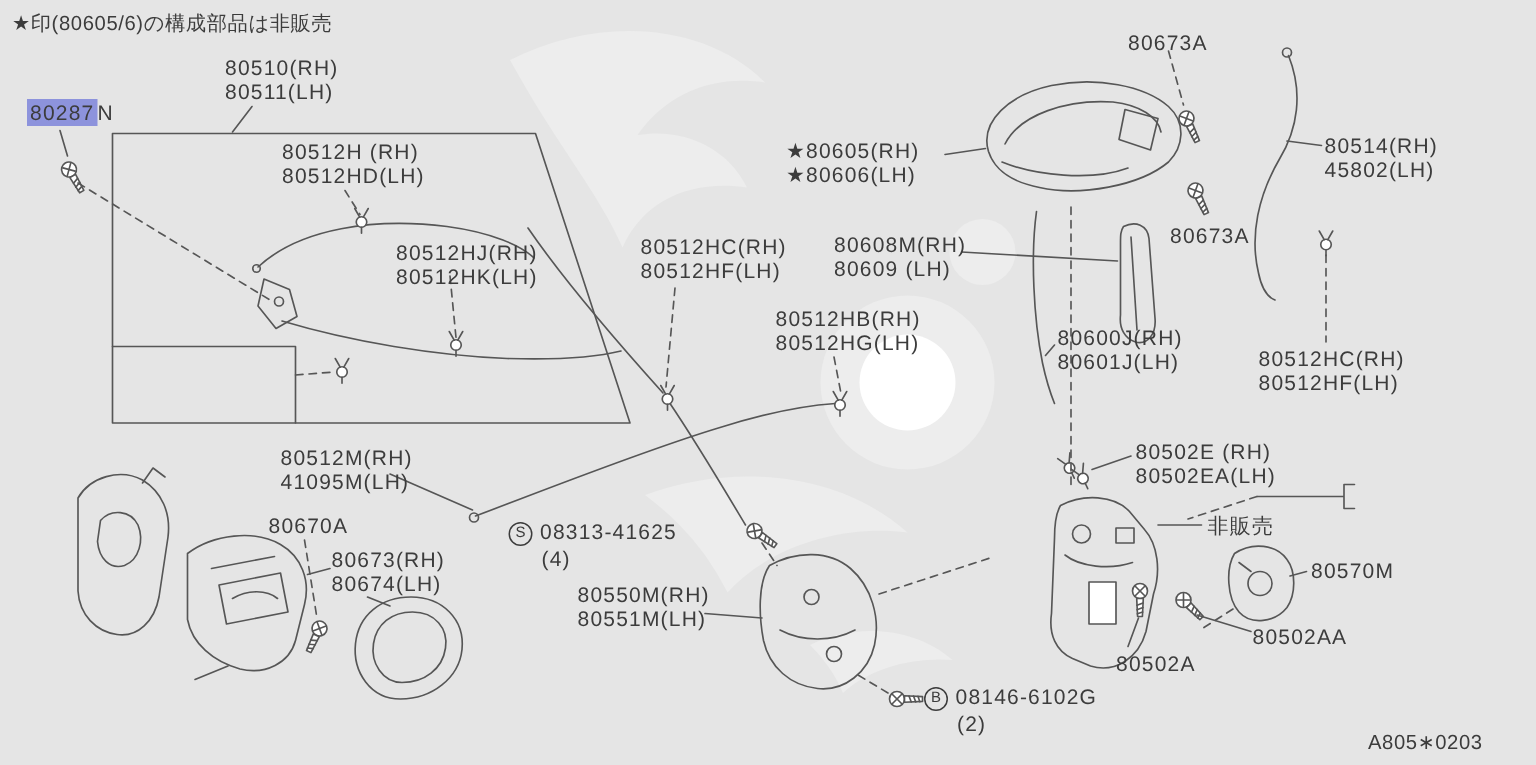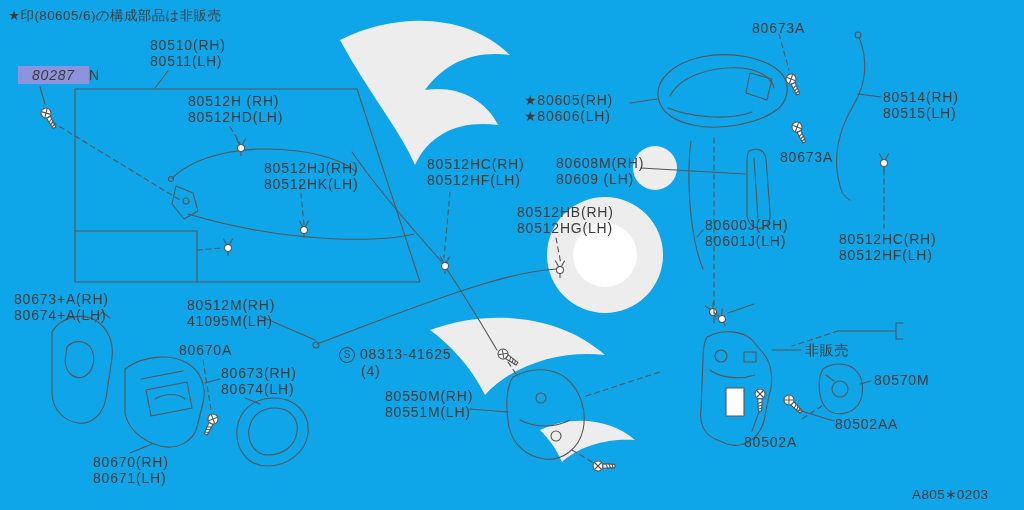--- a/index.html
+++ b/index.html
@@ -1,28 +1,28 @@
 <!DOCTYPE html>
 <html style="--selection: #8d93dc; --line: #565656; --text: #3c3c3c; --watermark: #ededed;"><head>
 <meta charset="utf-8">
 <style>
   html,body{margin:0;padding:0;background:#fff;}
-  #stage{position:relative;width:1024px;height:510px;background:#0ea5e9;overflow:hidden;
+  #stage{position:relative;width:1024px;height:510px;background:#e5e5e5;overflow:hidden;
          font-family:"Liberation Sans","DejaVu Sans",sans-serif;color:var(--text,#3c3c3c);}
   #art{position:absolute;left:0;top:0;}
   .wm{fill:var(--watermark,#ededed);stroke:none;}
   .art{stroke:var(--line,#565656);fill:none;stroke-width:1.1;stroke-linecap:round;stroke-linejoin:round;}
   .dash{stroke-dasharray:5 4;}
   .lbl{position:absolute;font-size:14px;line-height:16px;letter-spacing:0.8px;white-space:nowrap;}
   .lbl .ln{display:block;}
   .qty{margin-left:22px;}
   .circ{display:inline-block;width:14px;height:14px;line-height:14px;text-align:center;
         border:1px solid currentColor;border-radius:50%;font-size:10px;letter-spacing:0;
         margin-right:5px;vertical-align:1px;}
-  .hl{background:var(--selection,#8d93dc);padding:1px 14px;font-style:italic;}
+  .hl{background:var(--selection,#8d93dc);padding:1px 2px;}
   .note,.code{font-size:13.5px;letter-spacing:0.4px;}
 </style>
 </head>
 <body>
 
 <div id="stage">
 
   <svg id="art" width="1024" height="510" viewBox="0 0 1024 510">
     <defs>
       <g id="screw">
@@ -230,55 +230,55 @@
   <div class="lbl" style="left:752px;top:20px">
     <span class="ln">80673A</span>
   </div>
 
   <div class="lbl" style="left:780px;top:149px">
     <span class="ln">80673A</span>
   </div>
 
   <div class="lbl" style="left:883px;top:89px">
     <span class="ln">80514(RH)</span>
-    <span class="ln">80515(LH)</span>
+    <span class="ln">45802(LH)</span>
   </div>
 
   <div class="lbl" style="left:705px;top:217px">
     <span class="ln">80600J(RH)</span>
     <span class="ln">80601J(LH)</span>
   </div>
 
   <div class="lbl" style="left:839px;top:231px">
     <span class="ln">80512HC(RH)</span>
     <span class="ln">80512HF(LH)</span>
   </div>
 
+  <div class="lbl" style="left:757px;top:293px">
+    <span class="ln">80502E (RH)</span>
+    <span class="ln">80502EA(LH)</span>
+  </div>
 
 
   <div class="lbl" style="left:805px;top:342px">
     <span class="ln">非販売</span>
   </div>
 
   <div class="lbl" style="left:874px;top:372px">
     <span class="ln">80570M</span>
   </div>
 
   <div class="lbl" style="left:835px;top:416px">
     <span class="ln">80502AA</span>
   </div>
 
   <div class="lbl" style="left:744px;top:434px">
     <span class="ln">80502A</span>
   </div>
 
-  <div class="lbl" style="left:14px;top:291px">
-    <span class="ln">80673+A(RH)</span>
-    <span class="ln">80674+A(LH)</span>
-  </div>
 
   <div class="lbl" style="left:179px;top:342px">
     <span class="ln">80670A</span>
   </div>
 
   <div class="lbl" style="left:221px;top:365px">
     <span class="ln">80673(RH)</span>
     <span class="ln">80674(LH)</span>
   </div>
 
@@ -290,23 +290,23 @@
   <div class="lbl" style="left:339px;top:346px">
     <span class="ln"><span class="circ">S</span><span>08313-41625</span></span>
     <span class="ln qty">(4)</span>
   </div>
 
   <div class="lbl" style="left:385px;top:388px">
     <span class="ln">80550M(RH)</span>
     <span class="ln">80551M(LH)</span>
   </div>
 
-  <div class="lbl" style="left:93px;top:454px">
-    <span class="ln">80670(RH)</span>
-    <span class="ln">80671(LH)</span>
-  </div>
-
+
+  <div class="lbl" style="left:616px;top:456px">
+    <span class="ln"><span class="circ">B</span><span>08146-6102G</span></span>
+    <span class="ln qty">(2)</span>
+  </div>
 
   <div class="lbl code" style="left:912px;top:487px">
     <span class="ln">A805∗0203</span>
   </div>
 
 </div>
 
 </body></html>

